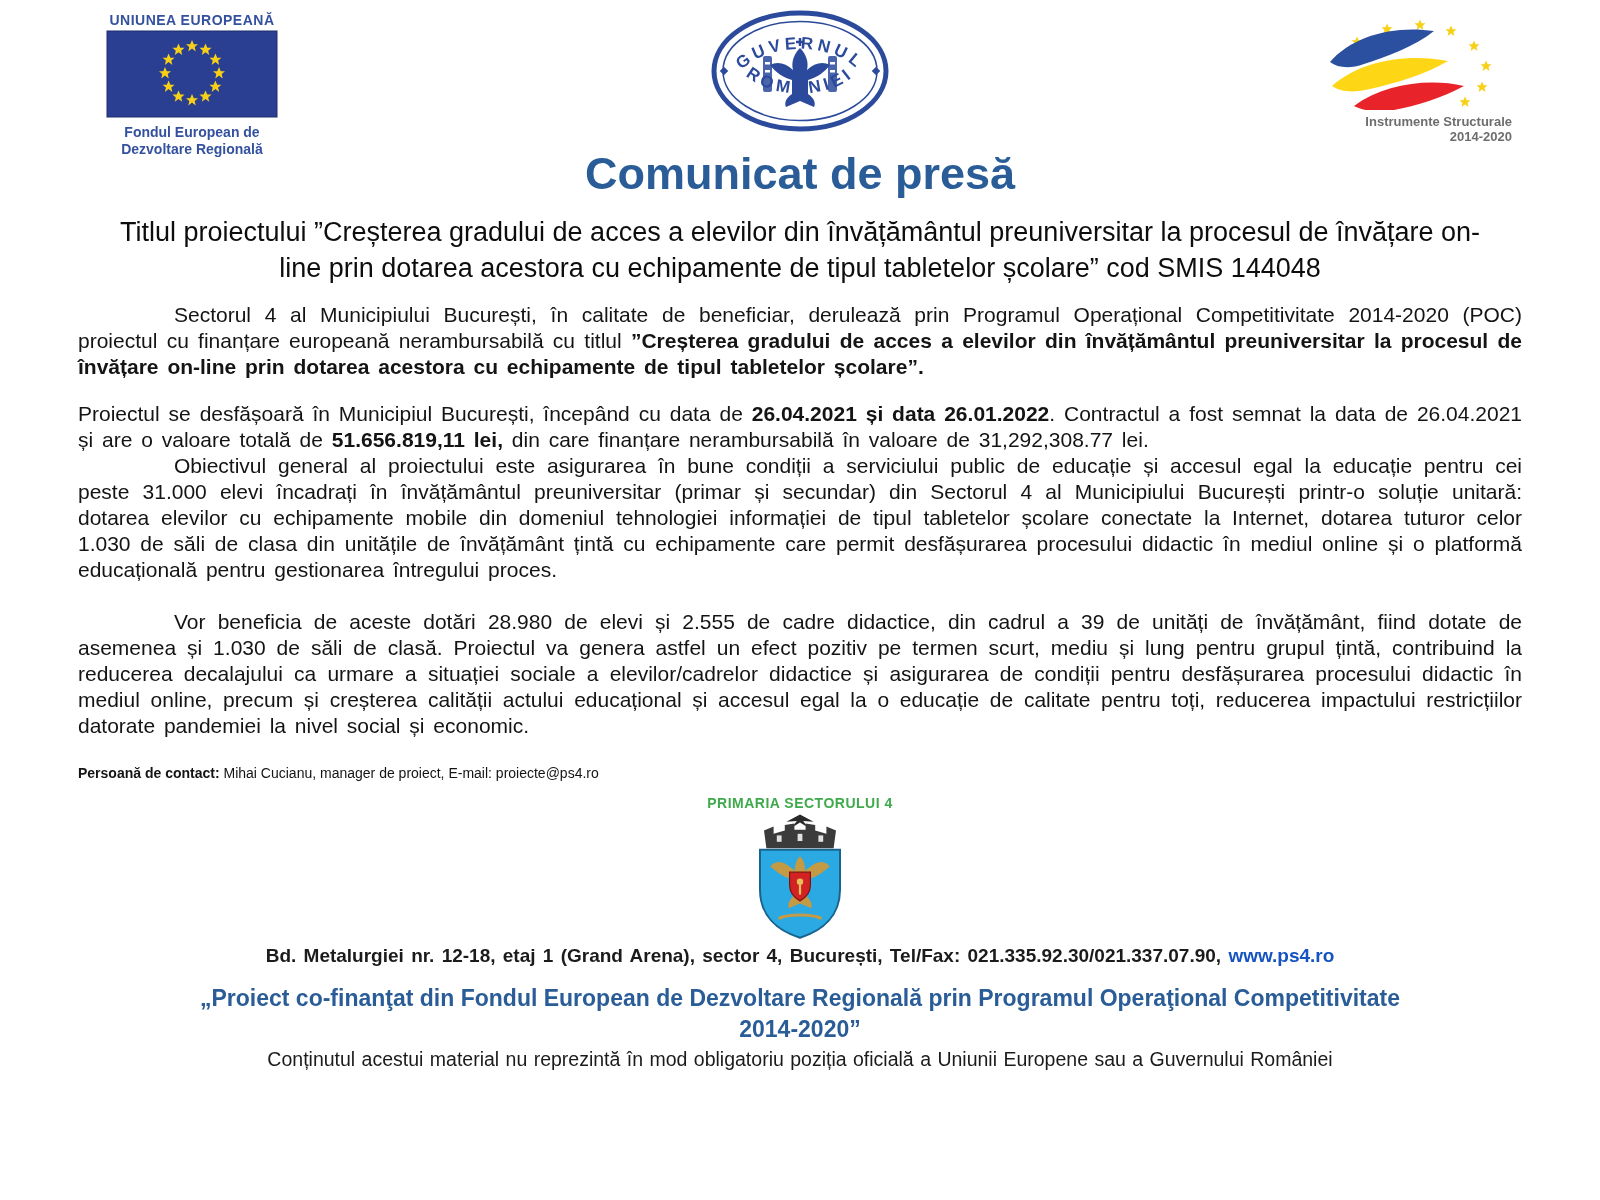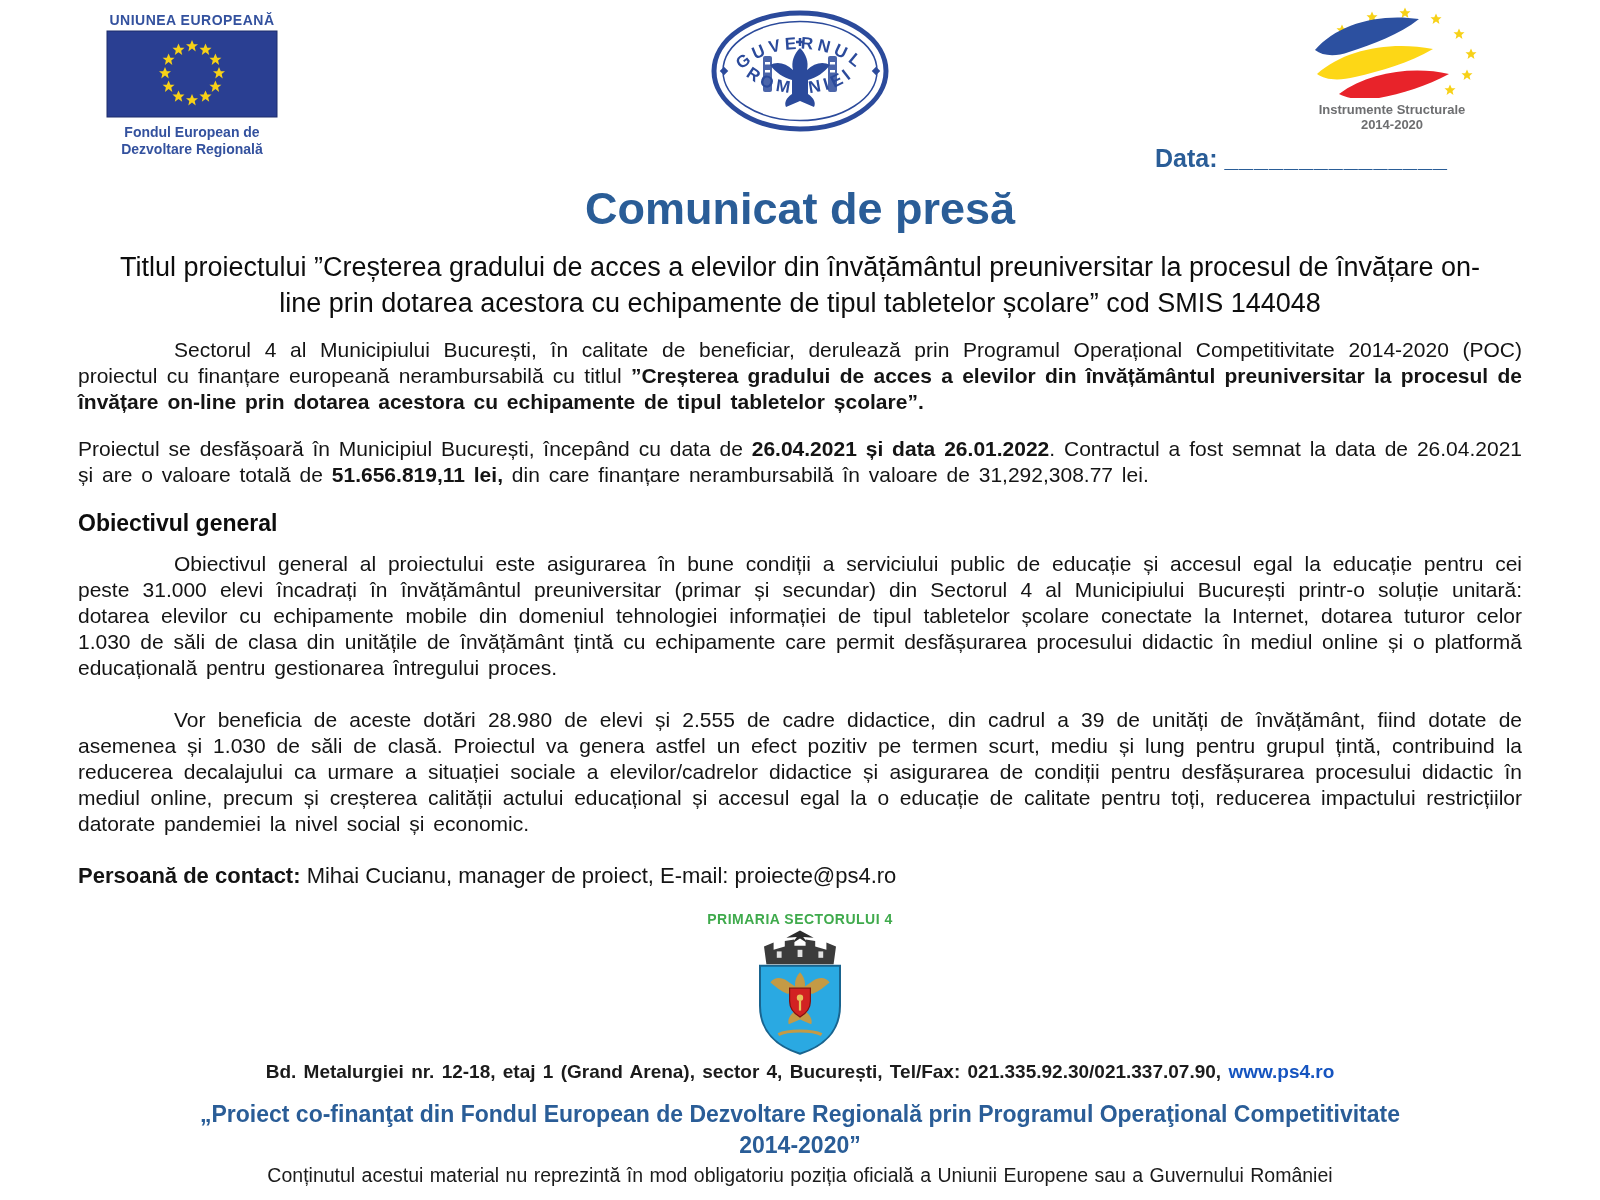--- a/index.html
+++ b/index.html
@@ -5,39 +5,39 @@
   html,body{margin:0;padding:0;width:1600px;height:1200px;background:#fff;overflow:hidden;
     font-family:"Liberation Sans","DejaVu Sans",sans-serif;color:#111;}
   .page{position:relative;width:1600px;height:1200px;}
 
   
   .header{position:relative;height:138px;}
   .eu-logo{position:absolute;left:92px;top:12px;width:200px;text-align:center;}
   .eu-logo .eu-title{font-size:14px;font-weight:bold;color:#33519e;letter-spacing:.5px;margin-bottom:2px;}
   .eu-logo .eu-sub{font-size:14px;font-weight:bold;color:#33519e;line-height:17px;margin-top:2px;}
   .gov-seal{position:absolute;left:50%;top:8px;transform:translateX(-50%);}
-  .structural{position:absolute;right:88px;top:6px;width:240px;text-align:center;}
+  .structural{position:absolute;right:88px;top:18px;width:240px;text-align:right;}
   .structural .st-text{font-size:13px;font-weight:bold;color:#6d6e70;line-height:15px;margin-top:0px;}
 
   
   .date-line{text-align:right;padding-right:152px;font-size:25px;font-weight:bold;color:#2a5d97;margin-top:6px;}
   .date-line .blank{letter-spacing:1px;}
   h1.main-title{text-align:center;font-size:45px;font-weight:bold;color:#2a5d97;margin:10px 0 6px 0;}
   .project-title{max-width:1400px;margin:14px auto 6px auto;text-align:center;font-size:27px;
     font-weight:normal;color:#0d0d0d;line-height:36px;}
 
   
   .content{padding:0 78px;}
   .para{font-size:21px;line-height:26px;text-align:justify;word-spacing:3px;color:#141414;}
   .para.indent{text-indent:96px;}
   .para .b{font-weight:bold;}
   .p-top{margin-top:16px;}
   .section-heading{font-size:23px;font-weight:bold;color:#0d0d0d;margin:22px 0 14px 0;}
   .para.gap{margin-top:26px;}
-  .contact-line{margin-top:26px;font-size:22px;color:#141414;}
+  .contact-line{margin-top:26px;font-size:14px;color:#141414;}
   .contact-line .b{font-weight:bold;}
 
   
   .coat-block{text-align:center;margin-top:4px;line-height:0;}
   .coat-label{font-size:14px;font-weight:bold;color:#3faa4c;letter-spacing:.5px;line-height:16px;}
   .coat-svg{margin-top:2px;}
 
   
   .address-line{text-align:center;font-size:19px;font-weight:bold;color:#1b1b1b;margin-top:4px;word-spacing:2px;}
   .address-line a{color:#1554c0;cursor:pointer;}
@@ -125,30 +125,28 @@
         <path d="M30,68 C58,43 104,35 146,43 C122,57 94,65 68,71 C52,75 38,74 30,68 Z" fill="#fdd716"></path>
         <path d="M52,88 C82,66 126,60 162,68 C140,80 114,88 92,92 C76,95 62,93 52,88 Z" fill="#e8232a"></path>
       </svg>
       <div class="st-text">
         <div>Instrumente Structurale</div>
         <div>2014-2020</div>
       </div>
     </div>
   </div>
 
-  <div class="date-line"><span>Data:</span> <span class="blank">_______________</span></div>
 
   <h1 class="main-title">Comunicat de presă</h1>
   <div class="project-title">Titlul proiectului  ”Creșterea gradului de acces a elevilor din învățământul preuniversitar la procesul de învățare on-line prin dotarea acestora cu echipamente de tipul tabletelor școlare” cod SMIS 144048</div>
 
   <div class="content">
     <p class="para indent p-top"><span>Sectorul 4 al Municipiului București, în calitate de beneficiar, derulează prin Programul Operațional Competitivitate 2014-2020 (POC) proiectul cu finanțare europeană nerambursabilă cu titlul </span><span class="b">”Creșterea gradului de acces a elevilor din învățământul preuniversitar la procesul de învățare on-line prin dotarea acestora cu echipamente de tipul tabletelor școlare”.</span></p>
     <p class="para" style="margin:0;"><span>Proiectul se desfășoară în Municipiul București, începând cu data de </span><span class="b">26.04.2021 și data 26.01.2022</span><span>. Contractul a fost semnat la data de 26.04.2021 și are o valoare totală de </span><span class="b">51.656.819,11 lei,</span><span> din care finanțare nerambursabilă în valoare de 31,292,308.77 lei.</span></p>
 
-    <div class="section-heading">Obiectivul general</div>
 
     <p class="para indent" style="margin:0;">Obiectivul general al proiectului este asigurarea în bune condiții a serviciului public de educație și accesul egal la educație pentru cei peste 31.000 elevi încadrați în învățământul preuniversitar (primar și secundar) din Sectorul 4 al Municipiului București printr-o soluție unitară: dotarea elevilor cu echipamente mobile din domeniul tehnologiei informației de tipul tabletelor școlare conectate la Internet, dotarea tuturor celor 1.030 de săli de clasa din unitățile de învățământ țintă cu echipamente care permit desfășurarea procesului didactic în mediul online și o platformă educațională pentru gestionarea întregului proces.</p>
     <p class="para indent gap" style="margin-bottom:0;">Vor beneficia de aceste dotări 28.980 de elevi și 2.555 de cadre didactice, din cadrul a 39 de unități de învățământ, fiind dotate de asemenea și 1.030 de săli de clasă. Proiectul va genera astfel un efect pozitiv pe termen scurt, mediu și lung pentru grupul țintă, contribuind la reducerea decalajului ca urmare a situației sociale a elevilor/cadrelor didactice și asigurarea de condiții pentru desfășurarea procesului didactic în mediul online, precum și creșterea calității actului educațional și accesul egal la o educație de calitate pentru toți, reducerea impactului restricțiilor datorate pandemiei la nivel social și economic.</p>
 
     <p class="contact-line"><span class="b">Persoană de contact:</span><span>  Mihai Cucianu, manager de proiect, E-mail: proiecte@ps4.ro</span></p>
   </div>
 
   <div class="coat-block">
     <div class="coat-label">PRIMARIA SECTORULUI 4</div>
     <svg class="coat-svg" width="128" height="128" viewBox="0 0 150 160">

